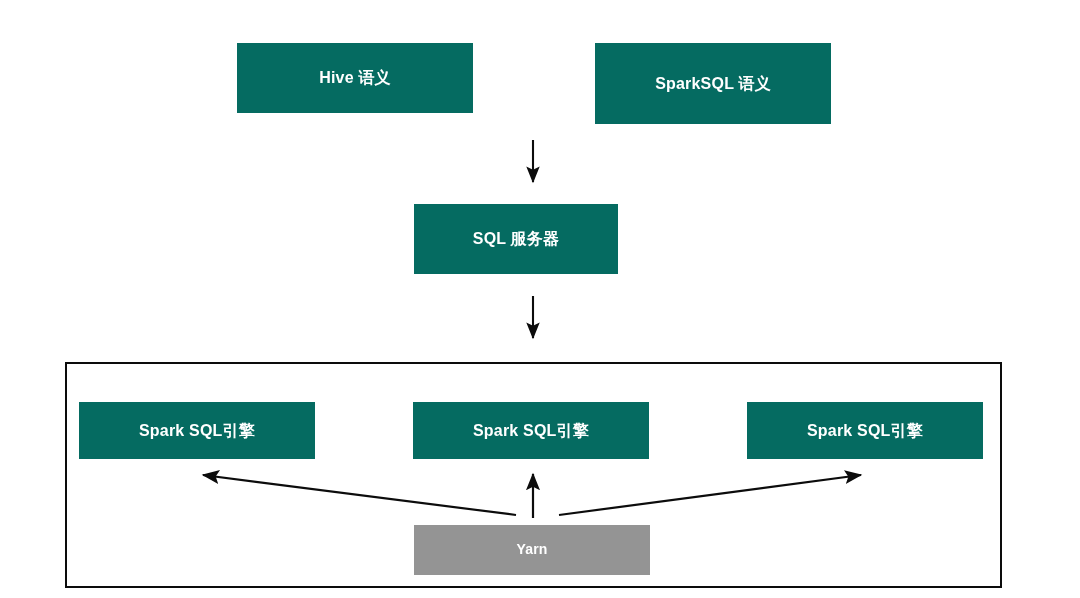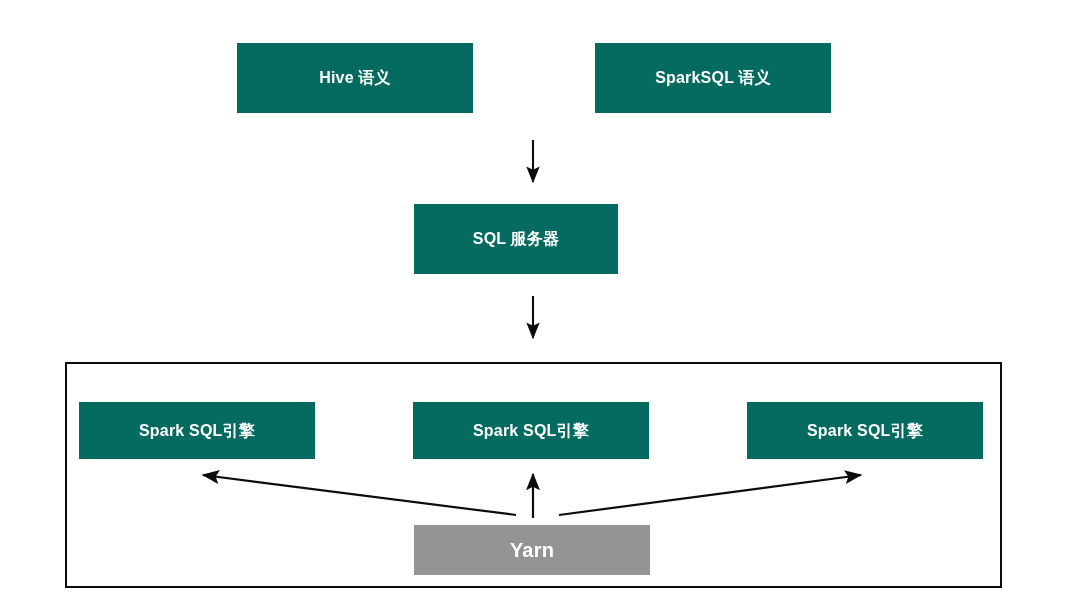--- a/index.html
+++ b/index.html
@@ -33,29 +33,29 @@
     letter-spacing: 0.2px;
     text-align: center;
     line-height: 1.25;
     user-select: none;
   }
   .node-teal { background: #056B61; }
   .node-gray { background: #949494; }
 
   
   #node-hive      { left: 237px; top: 25px;  width: 236px; height: 70px; }
-  #node-sparksql  { left: 595px; top: 25px;  width: 236px; height: 70px; }
+  #node-sparksql  { left: 595px; top: 25px;  width: 236px; height: 81px; }
   
   #node-sqlserver { left: 414px; top: 186px; width: 204px; height: 70px; }
   
   #node-engine-1  { left: 79px;  top: 384px; width: 236px; height: 57px; }
   #node-engine-2  { left: 413px; top: 384px; width: 236px; height: 57px; }
   #node-engine-3  { left: 747px; top: 384px; width: 236px; height: 57px; }
   
-  #node-yarn      { left: 414px; top: 507px; width: 236px; height: 50px; font-size: 20px; }
+  #node-yarn      { left: 414px; top: 507px; width: 236px; height: 50px; font-size: 14px; }
 
   
   #cluster-box {
     position: absolute;
     left: 65px;
     top: 344px;
     width: 937px;
     height: 226px;
     box-sizing: border-box;
     border: 2px solid #0c0c0c;

